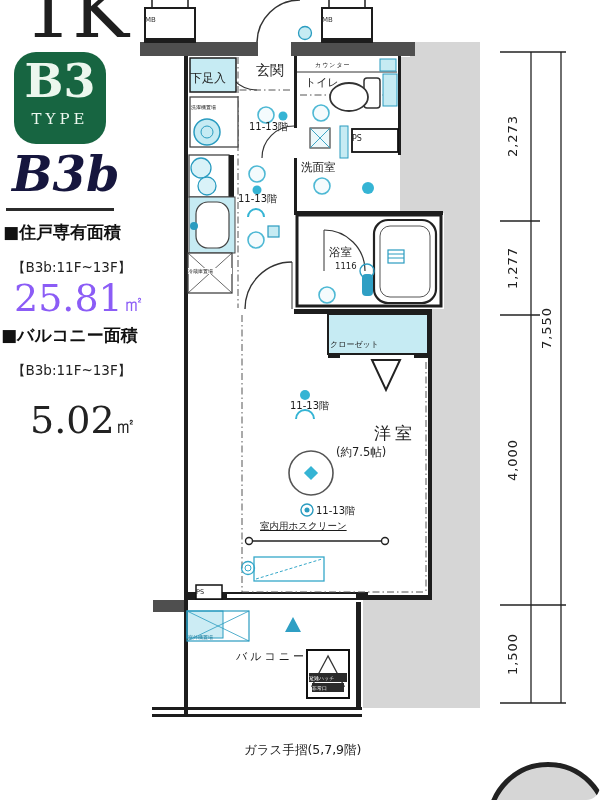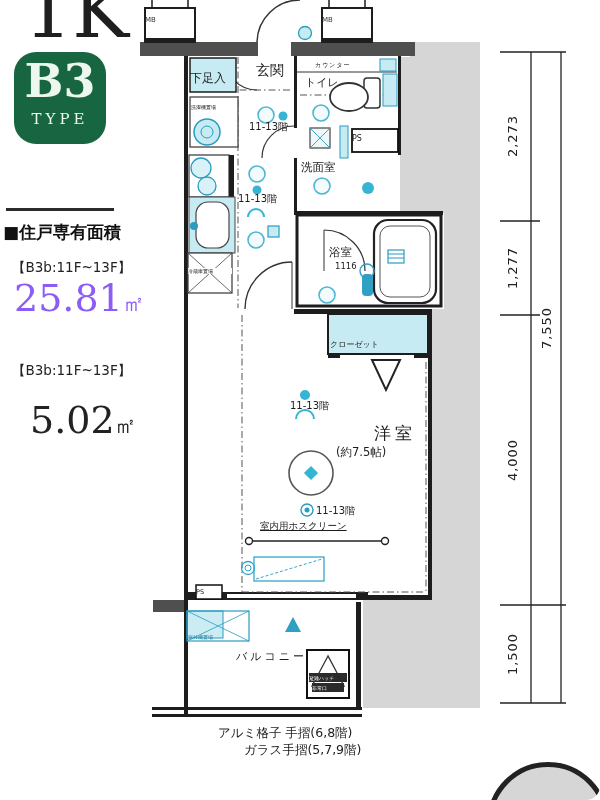--- a/index.html
+++ b/index.html
@@ -191,28 +191,30 @@
     </g>
   </svg>
 
   <div class="t serif" style="left:24px;top:-34px;font-size:76px;color:#1f1f1f;">1K</div>
 
   <div class="abs" style="left:14px;top:52px;width:92px;height:92px;background:#176541;border-radius:22px;text-align:center;">
     <div class="serif" style="font-size:46px;font-weight:bold;color:#ecf7ee;line-height:58px;">B3</div>
     <div class="serif" style="font-size:15px;letter-spacing:4px;color:#ecf7ee;line-height:18px;">TYPE</div>
   </div>
 
+  <div class="t serif" style="left:12px;top:146px;font-size:48px;font-weight:bold;font-style:italic;color:#16163e;">B3b</div>
   <div class="abs" style="left:6px;top:208px;width:108px;height:3px;background:#2b2b2b;"></div>
 
   <div class="t" style="left:3px;top:221px;font-size:17px;font-weight:bold;color:#111;">■住戸専有面積</div>
   <div class="t" style="left:12px;top:259px;font-size:13.5px;color:#222;">【B3b:11F~13F】</div>
   <div class="t serif" style="left:14px;top:276px;font-size:38px;color:#8b5cf6;">
     <span>25.81</span><span style="font-size:22px;">㎡</span>
   </div>
 
+  <div class="t" style="left:1px;top:324px;font-size:17px;font-weight:bold;color:#111;">■バルコニー面積</div>
   <div class="t" style="left:12px;top:362px;font-size:13.5px;color:#222;">【B3b:11F~13F】</div>
   <div class="t serif" style="left:30px;top:398px;font-size:38px;color:#222;">
     <span>5.02</span><span style="font-size:22px;">㎡</span>
   </div>
 
   <div class="t ctr" style="left:145px;top:16px;width:50px;font-size:7px;color:#333;">MB</div>
   <div class="t ctr" style="left:322px;top:16px;width:50px;font-size:7px;color:#333;">MB</div>
 
   <div class="t" style="left:256px;top:62px;font-size:14px;">玄関</div>
   <div class="t ctr" style="left:190px;top:70px;width:46px;font-size:12px;">下足入</div>
@@ -238,21 +240,20 @@
   <div class="t" style="left:290px;top:399px;font-size:10px;">11-13階</div>
   <div class="t" style="left:316px;top:504px;font-size:10px;">11-13階</div>
 
   <div class="t" style="left:260px;top:520px;font-size:9.5px;text-decoration:underline;">室内用ホスクリーン</div>
 
   <div class="t" style="left:236px;top:649px;font-size:11px;letter-spacing:3px;">バルコニー</div>
   <div class="t ctr" style="left:188px;top:634px;width:60px;font-size:5px;color:#23809f;">室外機置場</div>
   <div class="t ctr" style="left:309px;top:675px;width:38px;font-size:5px;color:#fff;">避難ハッチ</div>
   <div class="t ctr" style="left:312px;top:685px;width:32px;font-size:5px;color:#fff;">非常口</div>
 
-  <div class="t" style="left:218px;top:725px;font-size:12.5px;">アルミ格子 手摺(6,8階)</div>
   <div class="t" style="left:244px;top:742px;font-size:12.5px;">ガラス手摺(5,7,9階)</div>
 
   <div class="dim" style="left:473px;top:129px;">2,273</div>
   <div class="dim" style="left:473px;top:261px;">1,277</div>
   <div class="dim" style="left:507px;top:321px;">7,550</div>
   <div class="dim" style="left:473px;top:453px;">4,000</div>
   <div class="dim" style="left:473px;top:647px;">1,500</div>
 
 </div>
 

